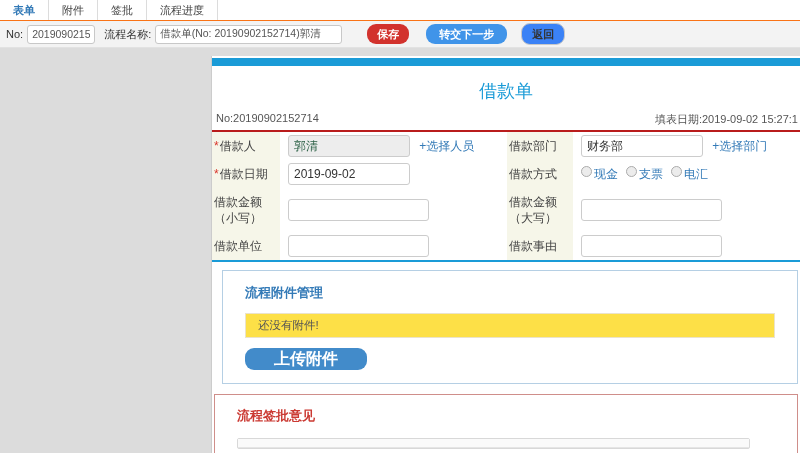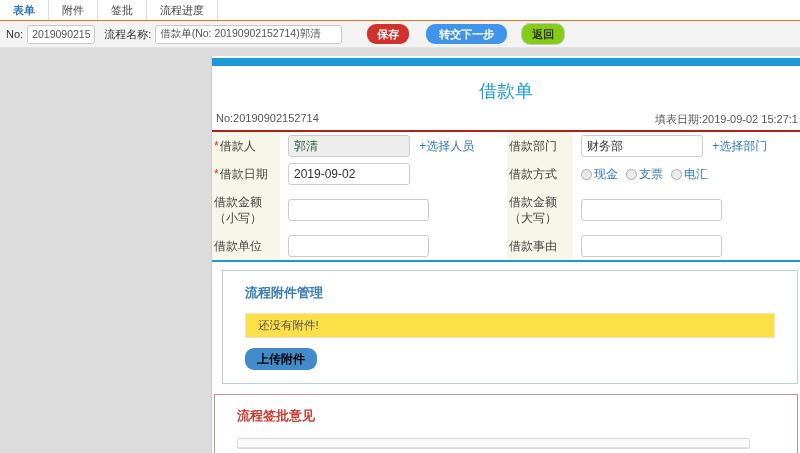--- a/index.html
+++ b/index.html
@@ -17,21 +17,21 @@
             display:flex; align-items:center; padding-left:6px; font-size:11px; color:#333; }
   .toprow label { margin-right:4px; }
   .tinput { height:19px; border:1px solid #c8c8c8; border-radius:3px; padding:0 4px;
             font-size:10.5px; color:#555; background:#fff; }
   .no-input { width:68px; }
   .flow-input { width:187px; }
   .btn { border:none; border-radius:9px; font-size:11px; font-weight:bold;
          padding:4px 10px; cursor:pointer; line-height:12px; }
   .btn-save { background:#d2322d; color:#fff; margin-left:25px; }
   .btn-next { background:#4094e9; color:#fff; margin-left:17px; padding:4px 13px; }
-  .btn-back { background:#84cc16; color:#333; border:1px solid #c8c8c8; margin-left:14px; }
+  .btn-back { background:#3b82f6; color:#333; border:1px solid #c8c8c8; margin-left:14px; }
 
   
   .main { position:relative; height:405px; background:#dcdcdc; }
   .panel { position:absolute; left:211px; top:8px; width:589px; height:620px;
            background:#fff; border-left:1px solid #cccccc; }
   .bluebar { height:8px; background:#1a9bd7; margin-top:2px; }
   .doc-title { text-align:center; color:#1a9bd7; font-size:18px; font-weight:500; margin-top:13px; }
   .doc-info { display:flex; justify-content:space-between; font-size:11px; color:#555;
               padding:0 2px 3px 4px; margin-top:9px; border-bottom:2px solid #b91c1c; }
 
@@ -41,30 +41,30 @@
   td.lbl { background:#f6f6e9; width:68px; text-align:left; padding:4px 2px; line-height:16px; }
   td.fld { background:#fff; padding:3px 4px 3px 8px; }
   td.lbl2 { width:66px; }
   .req { color:#d9352b; margin-right:1px; }
   .finput { height:22px; border:1px solid #ccc; border-radius:3px; padding:0 5px;
             font-size:12px; color:#333; background:#fff; width:122px; }
   .finput.dis { background:#ededed; color:#2c6146; width:122px; }
   .finput.wide { width:141px; }
   .flink { color:#337ab7; font-size:12px; text-decoration:none; margin-left:6px; cursor:pointer; }
   .radios { display:flex; align-items:center; gap:8px; }
-  .radio-opt { display:flex; align-items:center; gap:2px; color:#337ab7; font-size:12px; cursor:pointer; }
+  .radio-opt { display:flex; gap:2px; color:#337ab7; font-size:12px; cursor:pointer; }
   .rcircle { width:11px; height:11px; border-radius:50%; border:1px solid #ababab;
              background:#ececec; display:inline-block; }
 
   
   .att-panel { margin:8px 2px 0 10px; border:1px solid #b5cfe4; padding:13px 22px 13px 22px; }
   .att-head { color:#337ab7; font-size:13px; font-weight:bold; }
   .att-alert { margin-top:11px; background:#fde047; border:1px solid #ebe3ca;
                padding:4px 12px; font-size:11.5px; color:#555; }
-  .btn-upload { background:#428bca; color:#000000; margin-top:10px; padding:5px 12px; font-size:12px; }
+  .btn-upload { background:#428bca; color:#ffffff; margin-top:10px; padding:5px 29px; font-size:16px; }
 
   
   .appr-panel { margin:10px 2px 0 2px; border:1px solid #cf8e8a; padding:12px 22px; height:220px; }
   .appr-head { color:#cb3a33; font-size:13px; font-weight:bold; }
   .editor { margin-top:13px; width:513px; border:1px solid #d8d8d8; border-radius:2px; }
   .ed-toolbar { background:#fafafa; border-bottom:1px solid #e5e5e5; padding:4px 6px;
                 display:flex; align-items:center; gap:7px; }
 </style>
 </head>
 <body>

